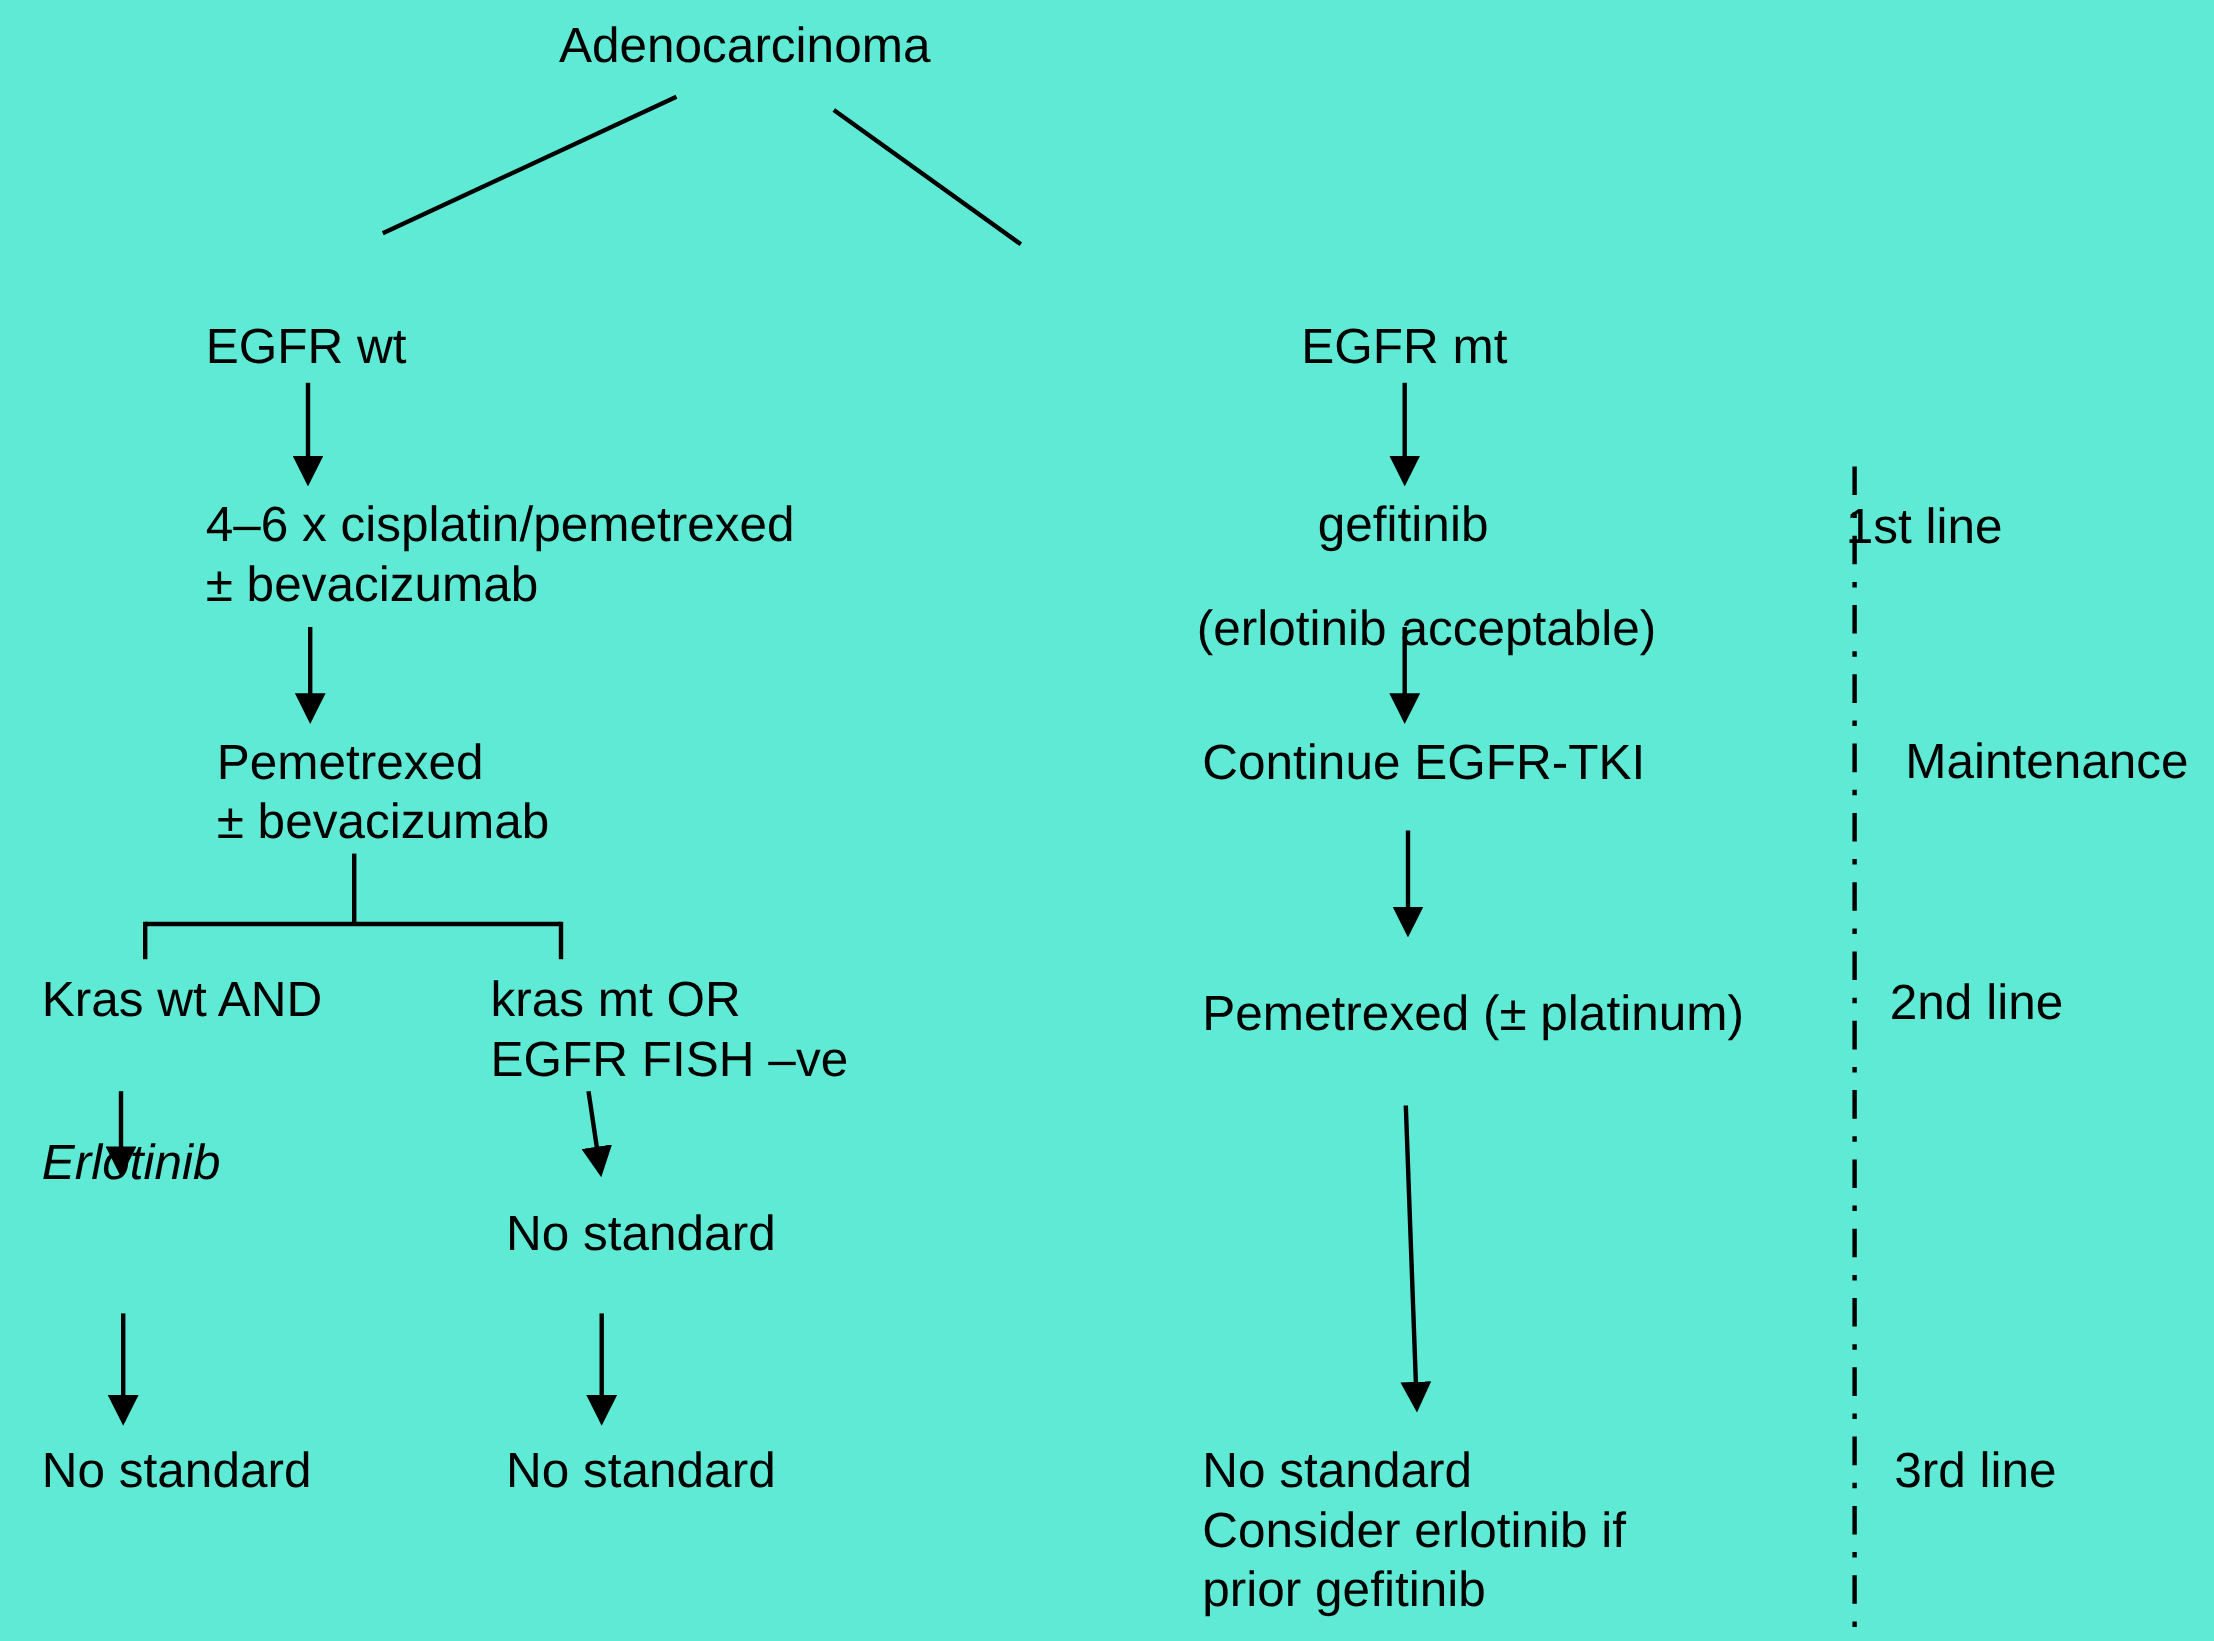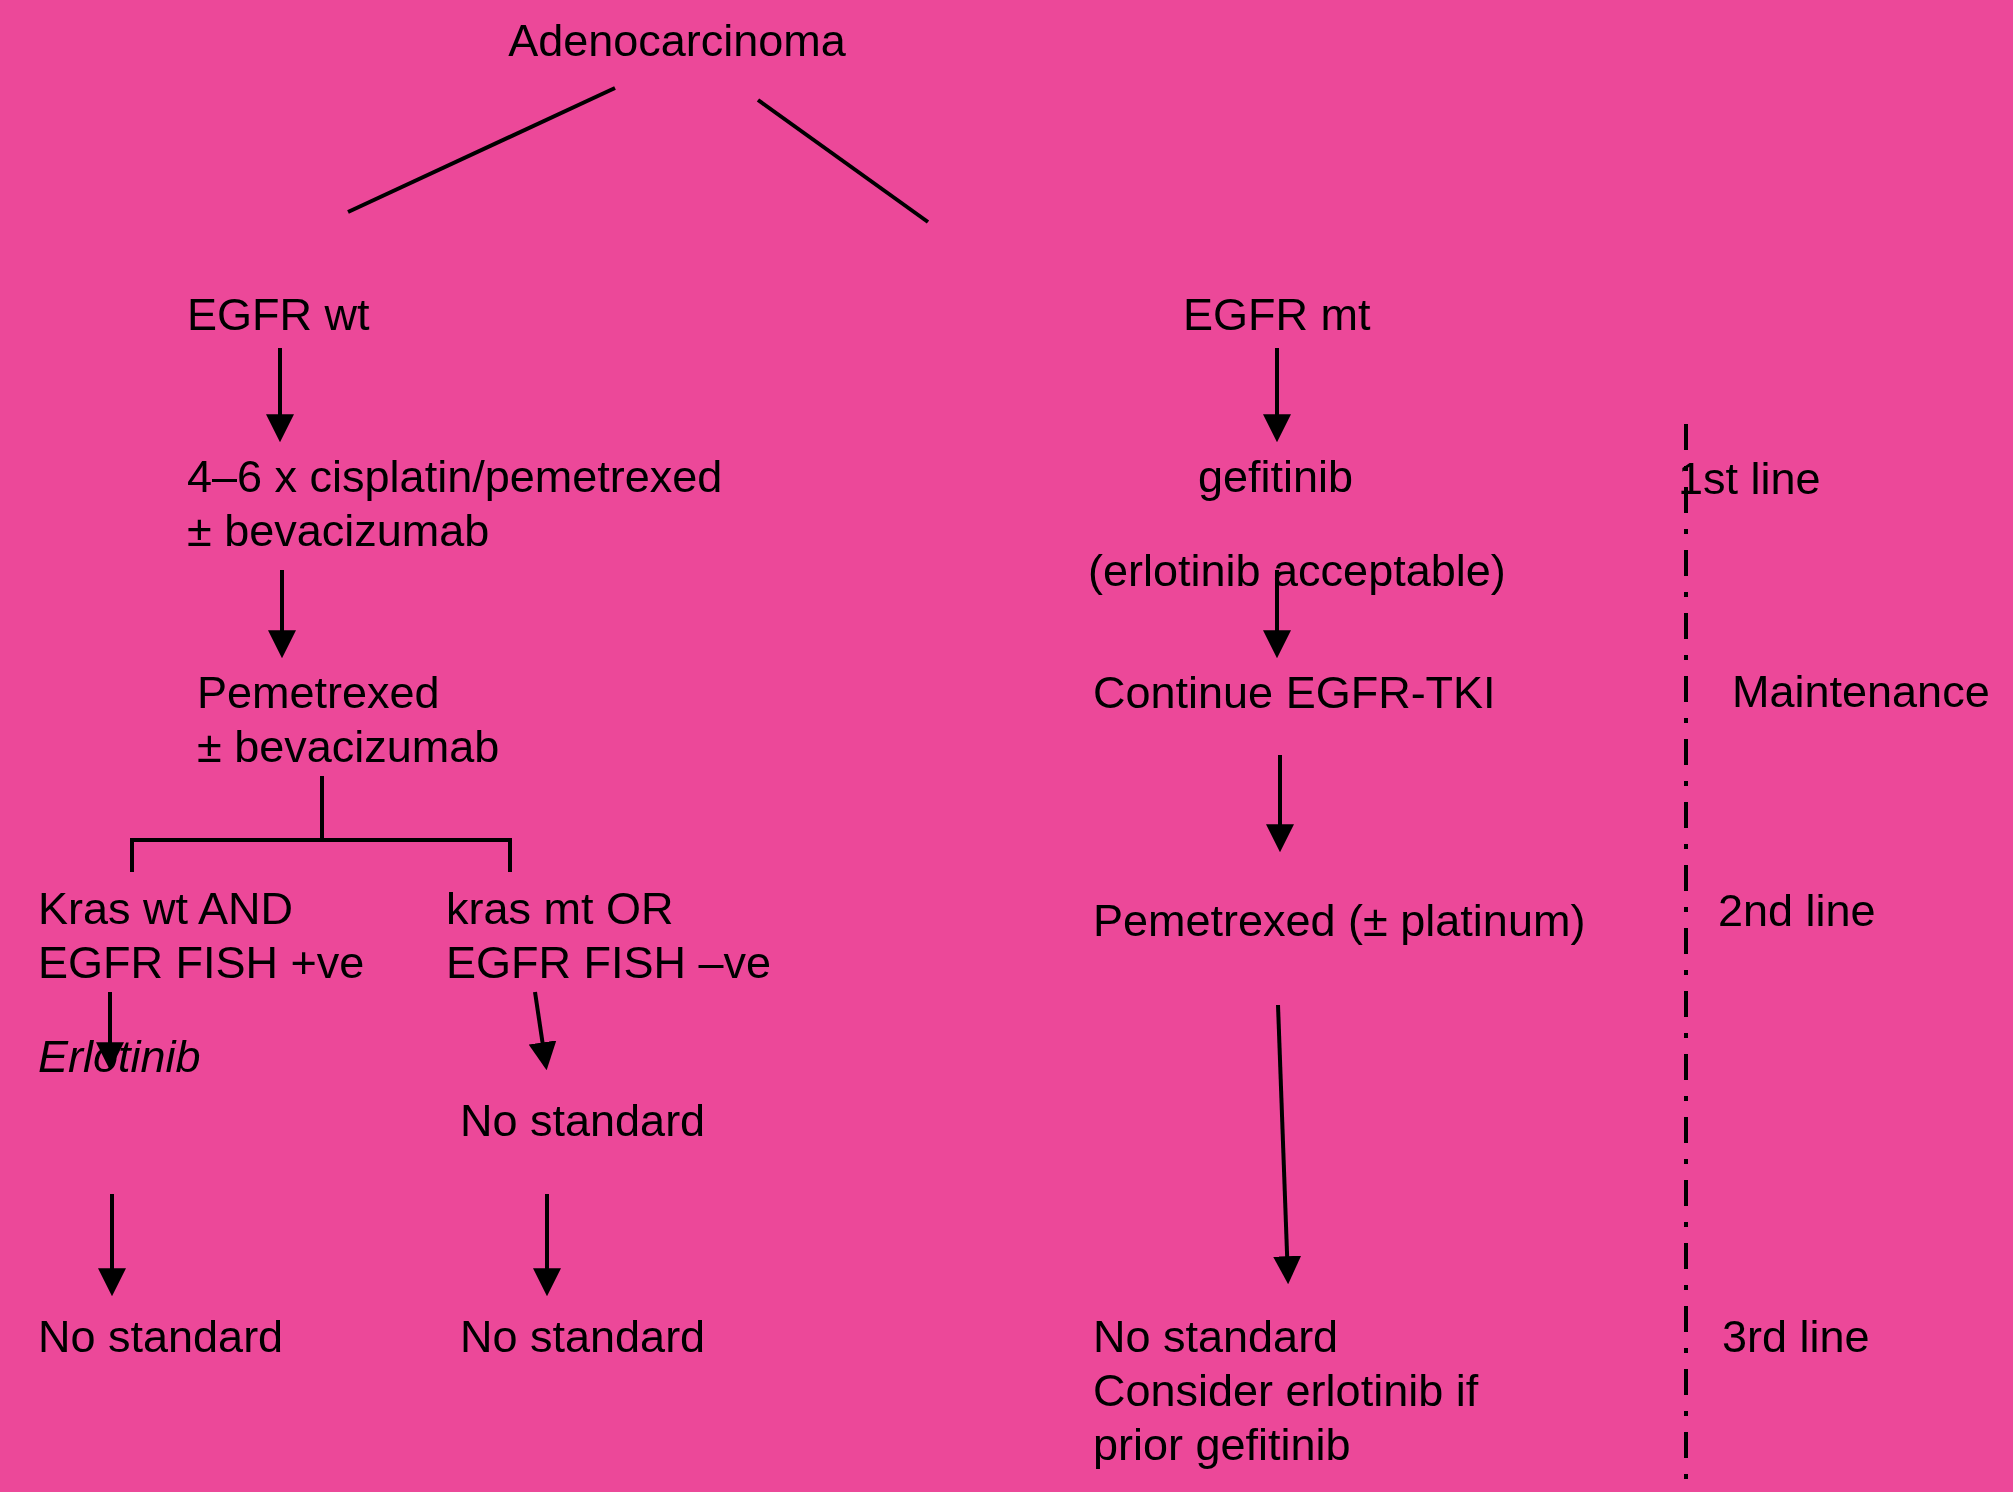--- a/index.html
+++ b/index.html
@@ -4,21 +4,21 @@
 <style>
   html, body {
     margin: 0;
     padding: 0;
     background: #ffffff;
   }
   .canvas {
     position: relative;
     width: 2013px;
     height: 1492px;
-    background: #ec4899;
+    background: #5eead4;
     font-family: "Liberation Sans", "DejaVu Sans", sans-serif;
     font-size: 45px;
     line-height: 54px;
     color: #000000;
     overflow: hidden;
   }
   .connectors {
     position: absolute;
     left: 0;
     top: 0;
@@ -92,21 +92,20 @@
     <div>± bevacizumab</div>
   </div>
 
   <div class="node" style="left:197px; top:666px;">
     <div>Pemetrexed</div>
     <div>± bevacizumab</div>
   </div>
 
   <div class="node" style="left:38px; top:882px;">
     <div>Kras wt AND</div>
-    <div>EGFR FISH +ve</div>
   </div>
 
   <div class="node" style="left:38px; top:1030px;font-style:italic;">
     <div>Erlotinib</div>
   </div>
 
   <div class="node" style="left:38px; top:1310px;">
     <div>No standard</div>
   </div>
 

